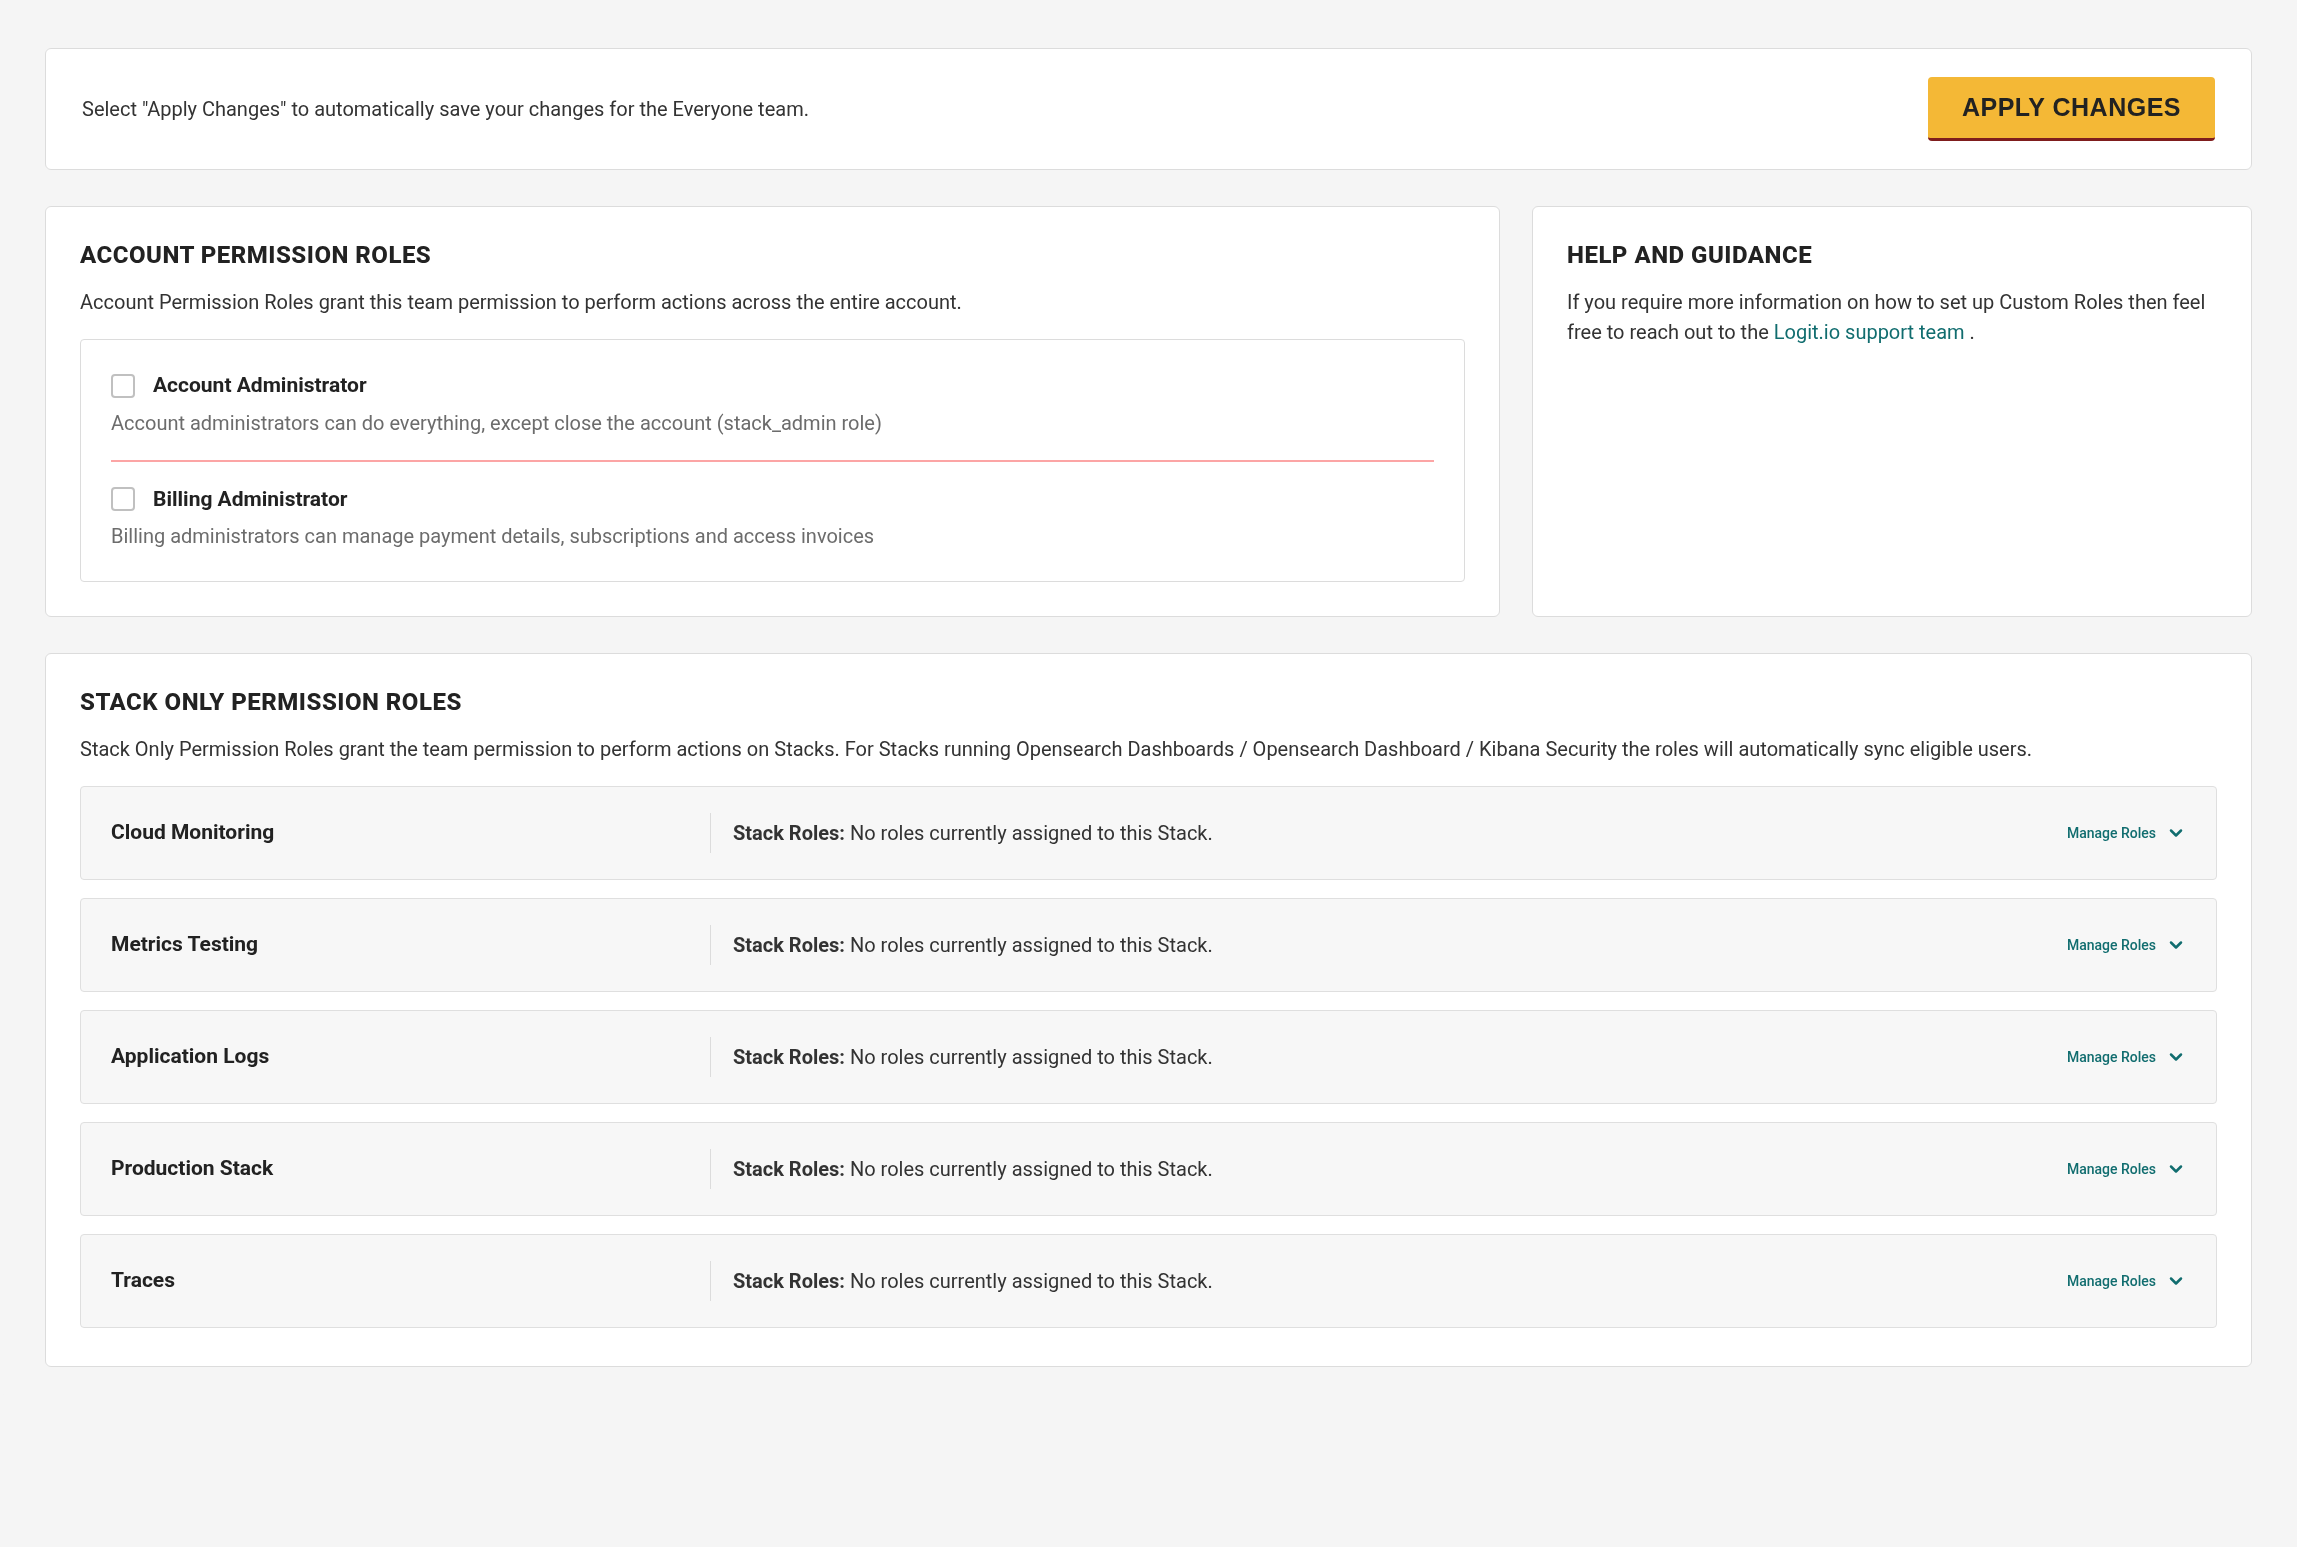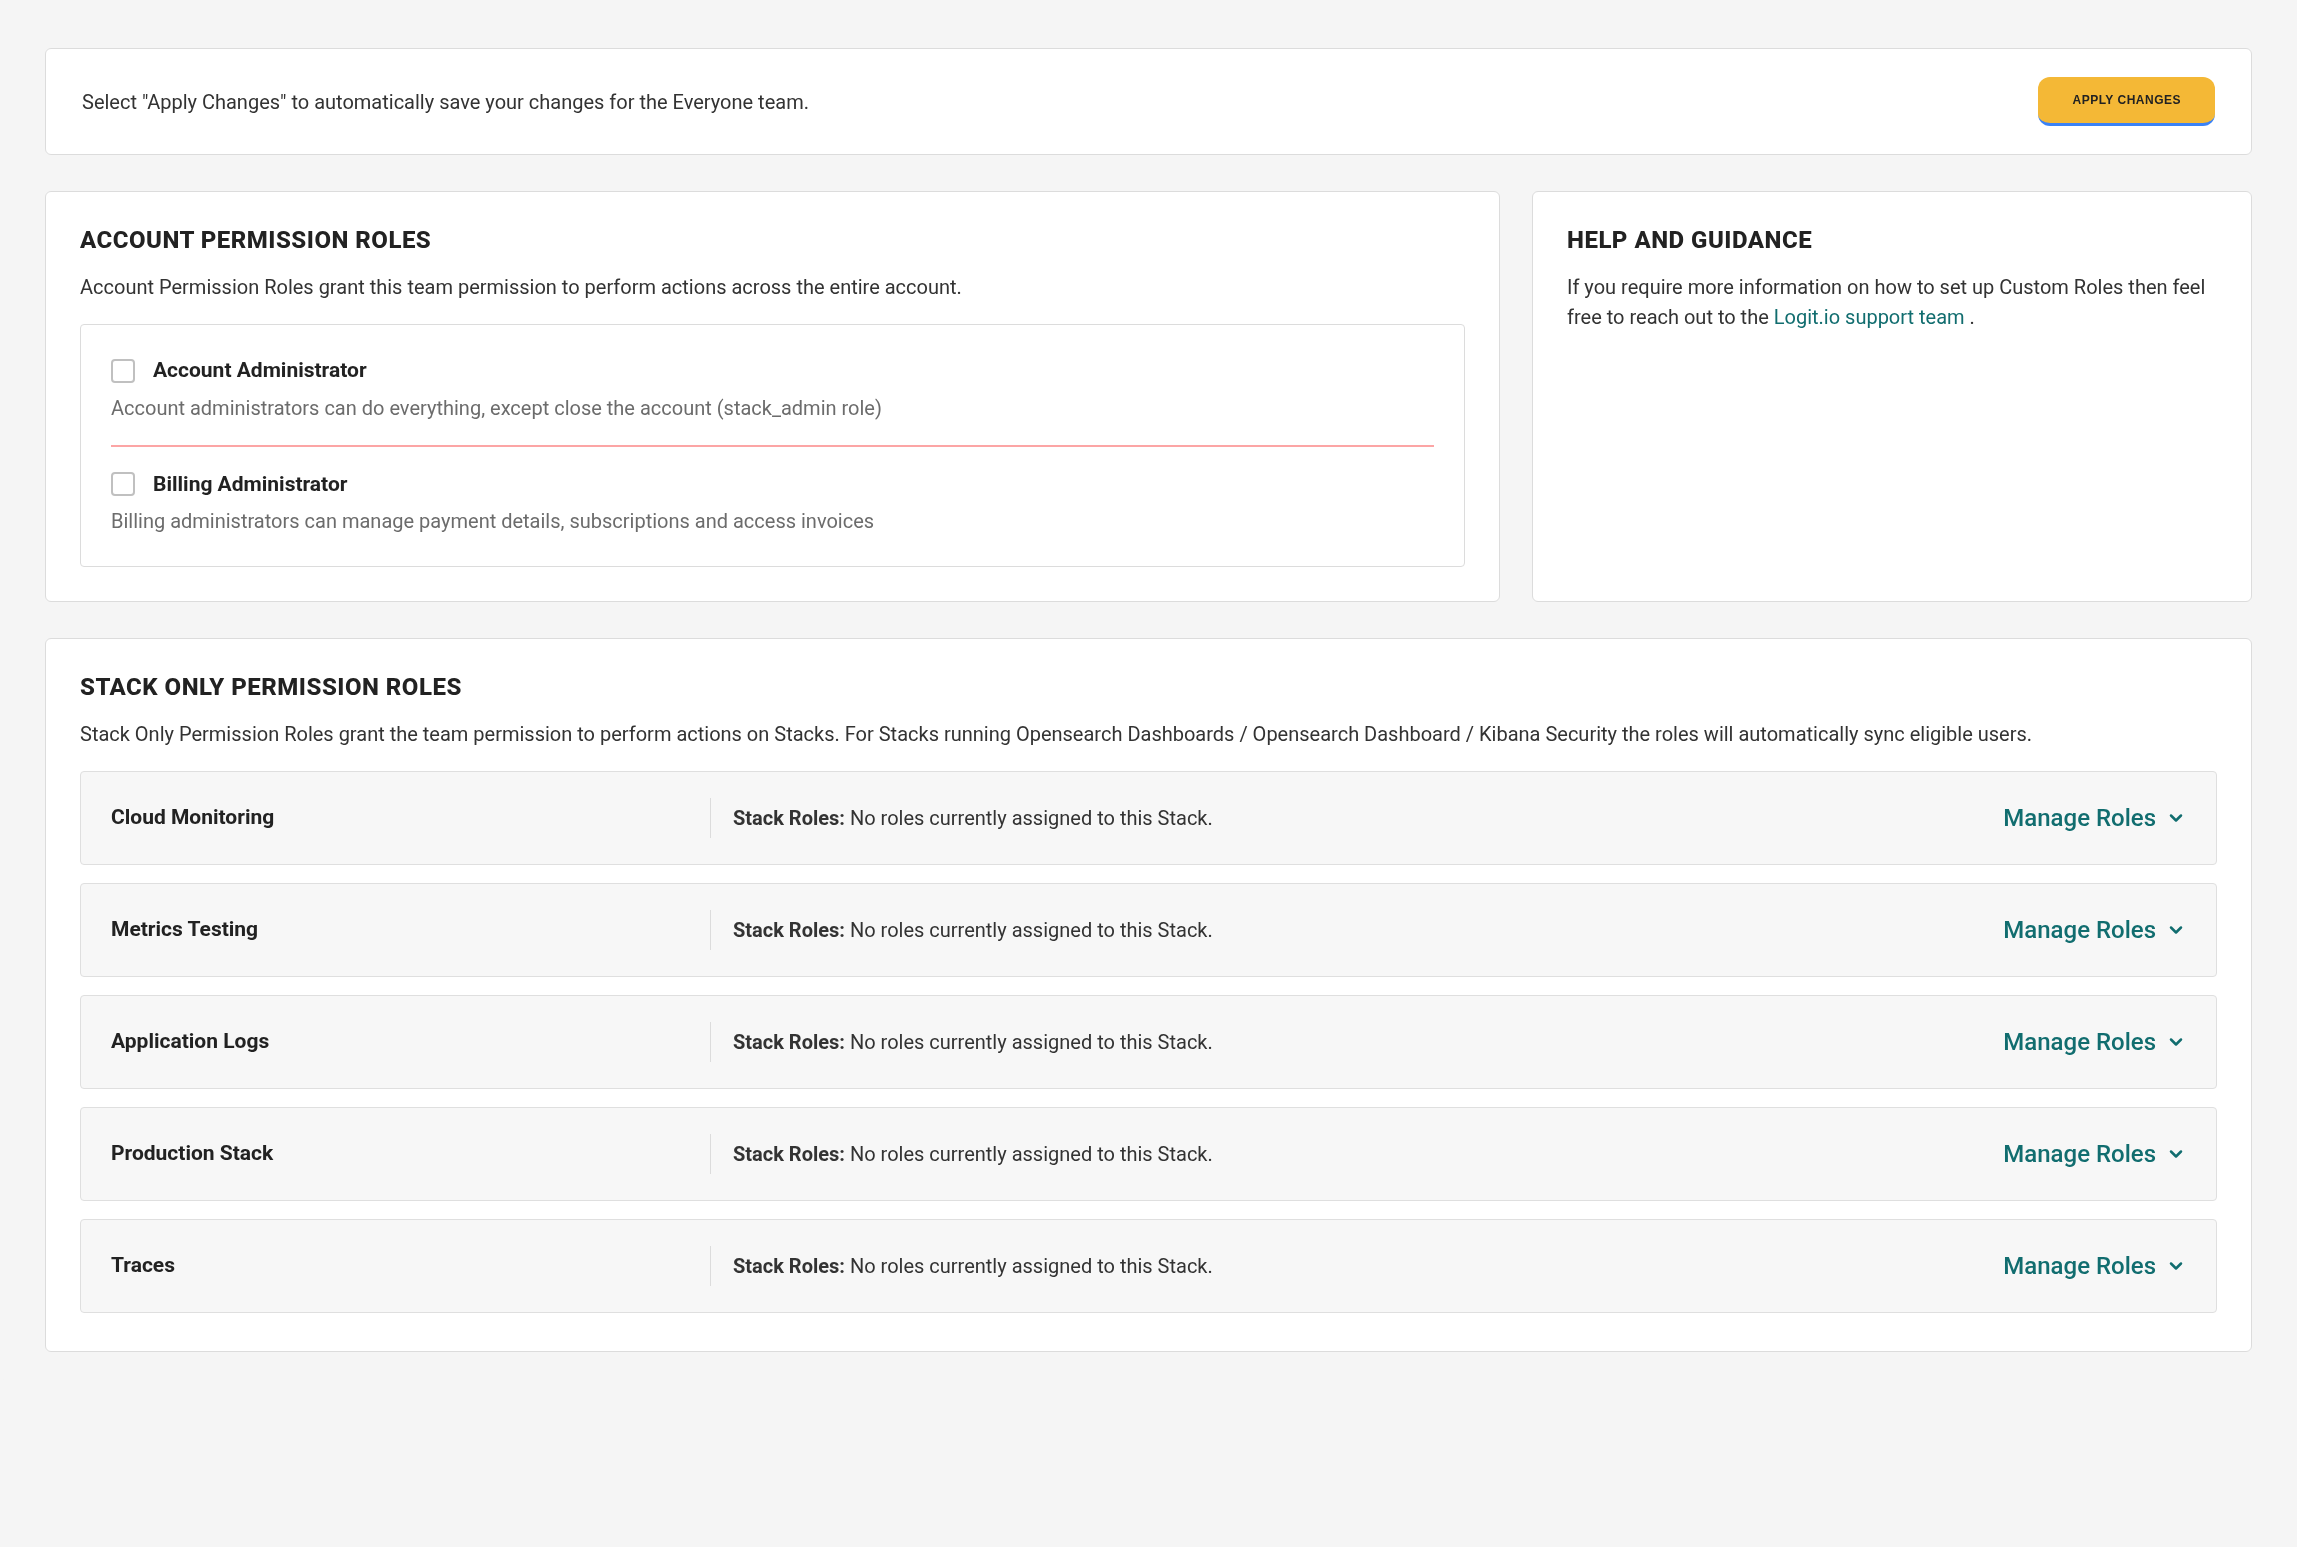--- a/index.html
+++ b/index.html
@@ -36,24 +36,24 @@
       margin-top: 48px;
       margin-bottom: 36px;
     }
     .apply-bar .prompt {
       font-size: 20px;
       color: #333;
     }
     .btn-primary {
       background: #f4b836;
       border: none;
-      border-bottom: 3px solid #3b82f6;
-      border-radius: 12px;
+      border-bottom: 3px solid #7f1d1d;
+      border-radius: 4px;
       padding: 16px 34px;
-      font-size: 12px;
+      font-size: 25px;
       font-weight: 700;
       letter-spacing: 0.5px;
       color: #222;
       cursor: pointer;
     }
 
     
     .middle-row {
       display: flex;
       gap: 32px;
@@ -184,21 +184,21 @@
       flex: 1;
     }
     .stack-roles strong {
       font-weight: 700;
     }
     .manage-link {
       display: inline-flex;
       align-items: center;
       gap: 10px;
       color: #116d6f;
-      font-size: 24px;
+      font-size: 14px;
       font-weight: 500;
       text-decoration: none;
       cursor: pointer;
     }
     .chevron {
       width: 20px;
       height: 20px;
     }
     .chevron svg {
       display: block;

